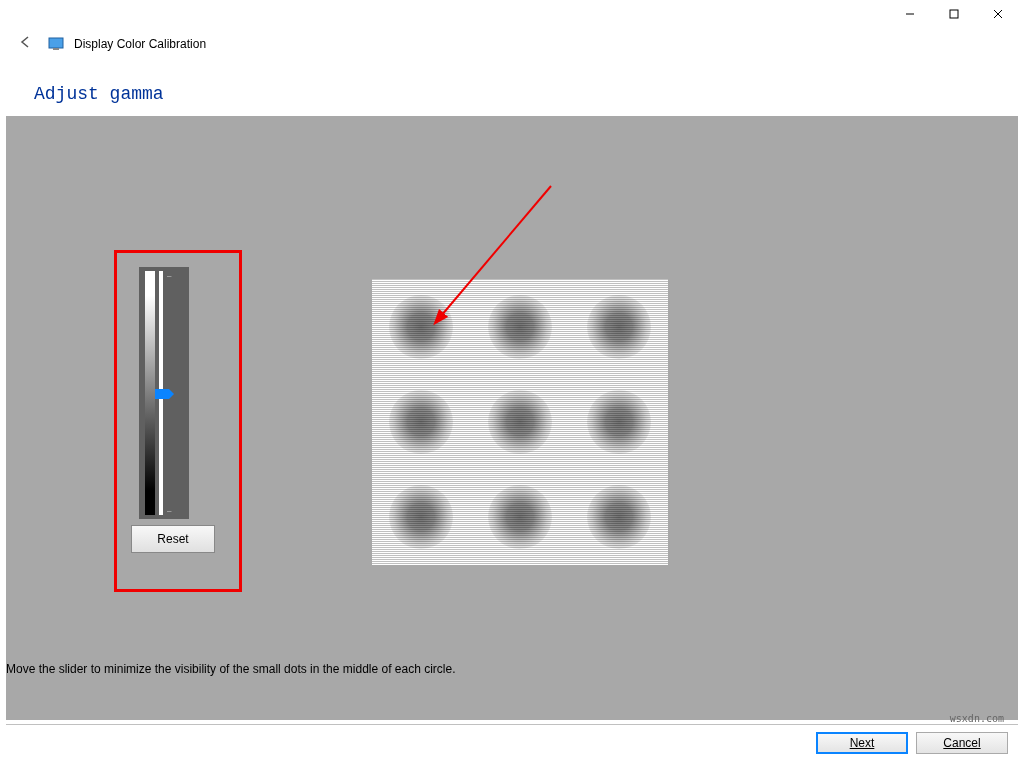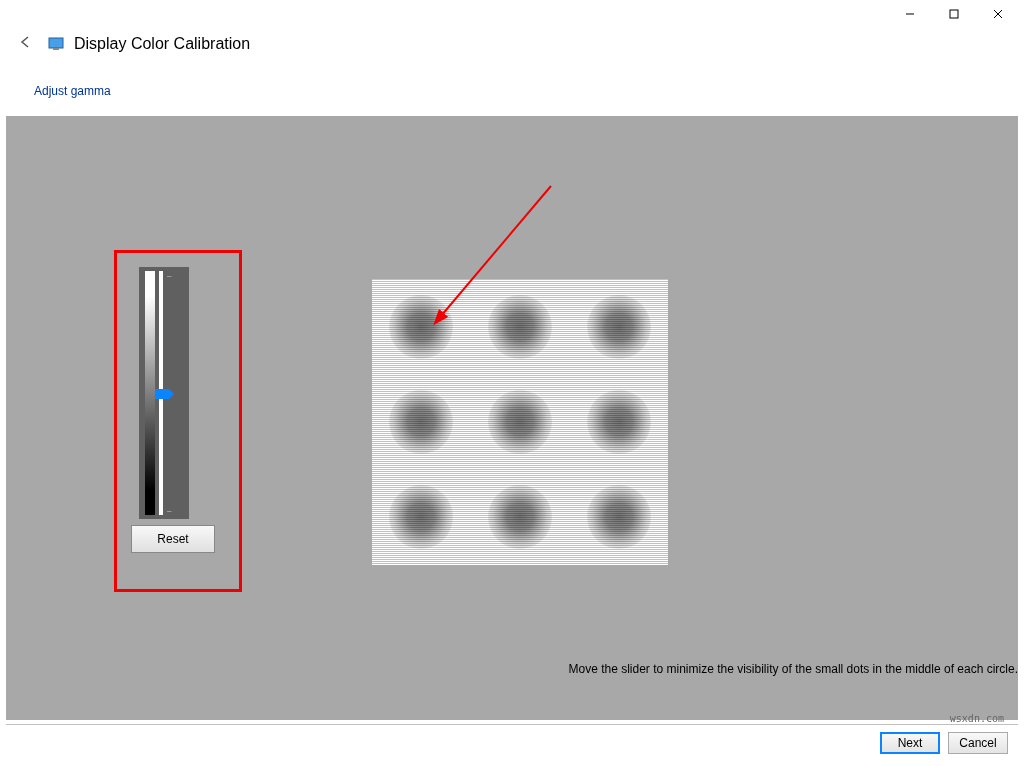--- a/index.html
+++ b/index.html
@@ -38,27 +38,28 @@
   .back-arrow {
     font-size: 16px;
     color: #333;
     padding: 4px 6px;
   }
   .app-icon {
     width: 16px;
     height: 16px;
   }
   .app-title {
-    font-size: 16px;
+    font-size: 12px;
     color: #000;
   }
   .page-title {
     color: #003399;
-    font-size: 12px;
+    font-size: 18px;
     padding: 24px 0 14px 34px;
+    font-family: Liberation Mono, monospace;
   }
   .content-area {
     position: absolute;
     left: 6px;
     right: 6px;
     top: 116px;
     bottom: 46px;
     background: #a8a8a8;
   }
   .highlight-box {
@@ -157,47 +158,48 @@
     position: absolute;
     left: 425px;
     top: 60px;
     pointer-events: none;
   }
   .instruction {
     position: absolute;
     left: 0;
     right: 0;
     bottom: 44px;
-    text-align: right;
+    text-align: left;
     font-size: 12px;
     color: #000;
   }
   .footer {
     position: absolute;
     left: 6px;
     right: 6px;
     bottom: 6px;
     height: 36px;
     border-top: 1px solid #c0c0c0;
     display: flex;
     justify-content: flex-end;
     align-items: center;
     gap: 8px;
     padding-right: 10px;
     background: #fff;
   }
   .footer-btn {
-    width: 60px;
+    width: 92px;
     height: 22px;
     background: linear-gradient(to bottom, #f8f8f8, #e4e4e4);
     border: 1px solid #aaa;
     font-size: 12px;
     display: flex;
     align-items: center;
     justify-content: center;
+    text-decoration: underline;
   }
   .footer-btn.primary {
     border: 2px solid #0a84ff;
   }
   .watermark {
     position: absolute;
     right: 20px;
     bottom: 42px;
     font-size: 10px;
     color: #666;

